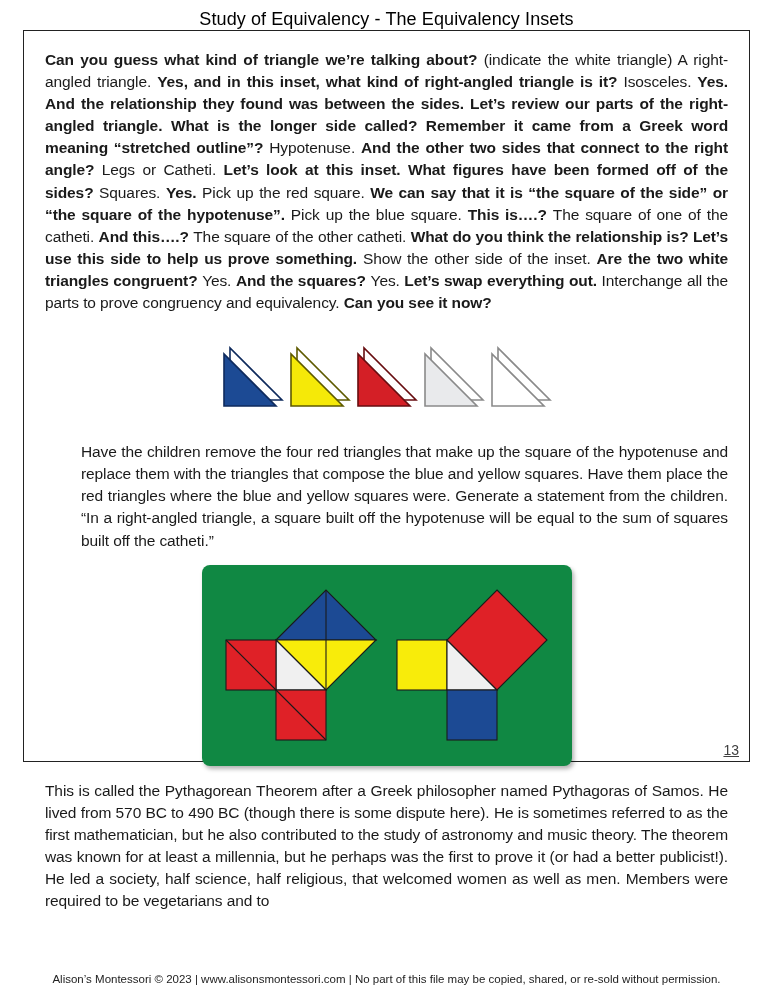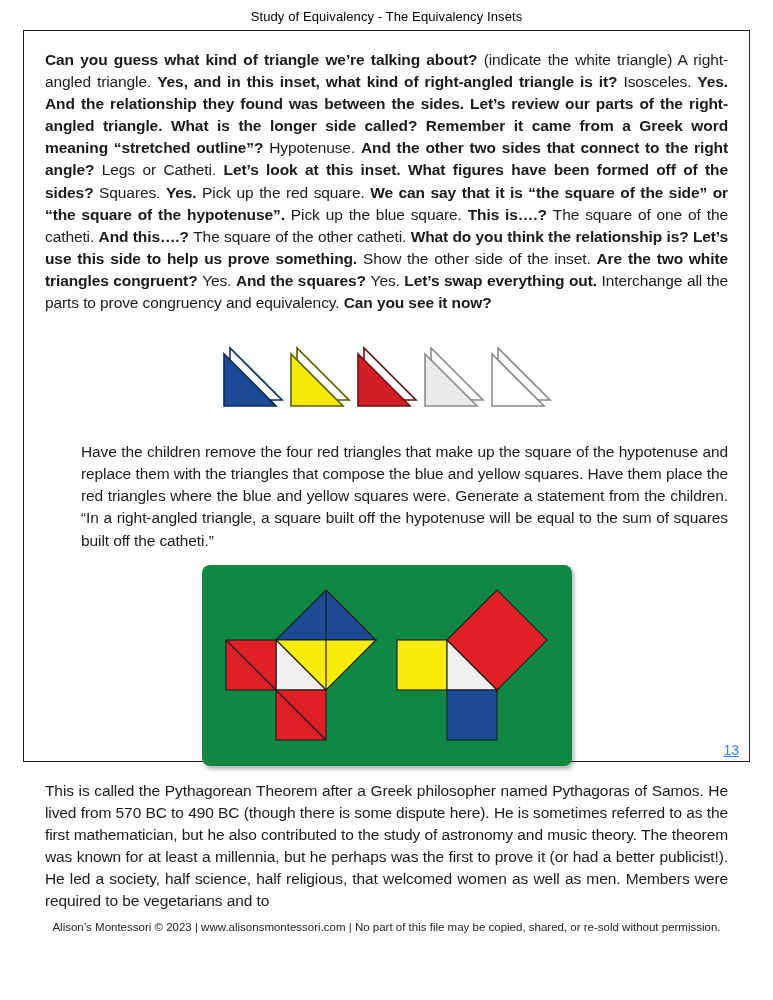--- a/index.html
+++ b/index.html
@@ -2,40 +2,40 @@
 <html><head>
 <meta charset="utf-8">
 <style>
   html,body{margin:0;padding:0;}
   body{
     width:773px;height:1000px;position:relative;background:#ffffff;
     font-family:"Liberation Sans",sans-serif;color:#1a1a1a;overflow:hidden;
   }
   .header-title{
     position:absolute;top:9px;left:0;width:100%;text-align:center;
-    font-size:13px;color:#000;letter-spacing:.1px;
+    font-size:18px;color:#000;letter-spacing:.1px;
   }
   .content-box{
     position:absolute;left:23px;top:30px;width:727px;height:732px;
     border:1.6px solid #222;box-sizing:border-box;
   }
   .content{padding:18px 21px 0 21px;}
   p{margin:0;font-size:15.5px;line-height:22.1px;text-align:justify;letter-spacing:-0.1px;}
   .b{font-weight:700;}
   .tri-row{display:flex;justify-content:center;align-items:flex-end;gap:5px;margin-top:32px;height:62px;}
   .tri-row svg{display:block;}
   .board{
     display:block;margin:13px auto 0 auto;
     filter:drop-shadow(2px 3px 2px rgba(0,0,0,0.30));
   }
   .p2{margin-top:33px;margin-left:36px;}
   .p3{margin-top:14px;}
-  .page-num{position:absolute;right:10px;bottom:3px;font-size:14px;color:#3b82f6;text-decoration:underline;}
+  .page-num{position:absolute;right:10px;bottom:3px;font-size:14px;color:#404040;text-decoration:underline;}
   .footer{
-    position:absolute;top:921px;left:0;width:100%;text-align:center;
+    position:absolute;top:973px;left:0;width:100%;text-align:center;
     font-size:11.5px;color:#222;letter-spacing:0;
   }
 </style>
 </head>
 <body>
 
 <div class="header-title">Study of Equivalency - The Equivalency Insets</div>
 
 <div class="content-box">
   <div class="content">

